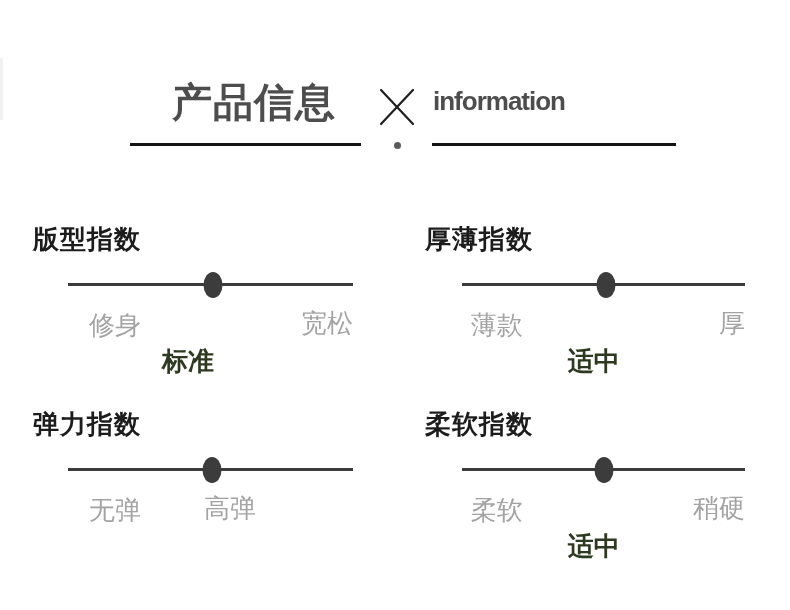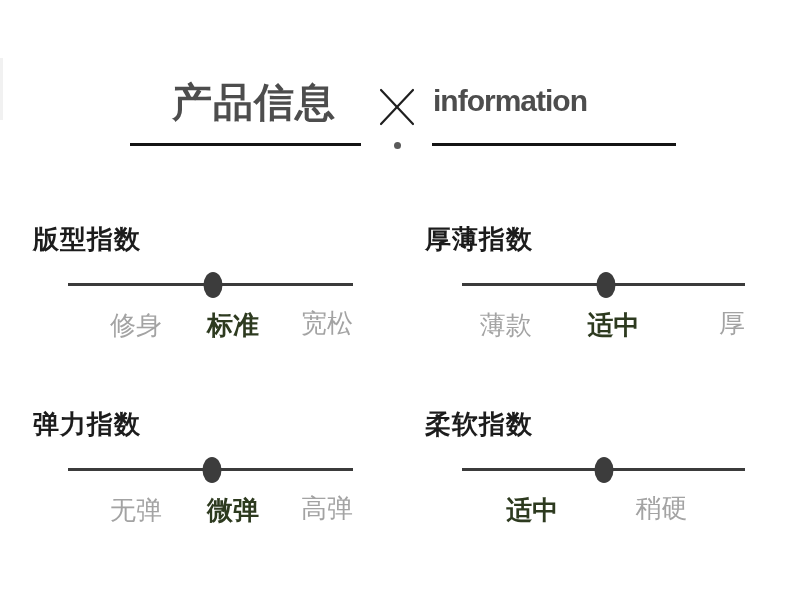--- a/index.html
+++ b/index.html
@@ -14,43 +14,43 @@
   html,body{width:790px;height:610px;background:#ffffff;overflow:hidden;
     font-family:"Liberation Sans","DejaVu Sans",sans-serif;}
   .page{position:relative;width:790px;height:436px;background:#ffffff;}
 
   
   .edge-artifact{position:absolute;left:0;top:58px;width:3px;height:62px;background:#f1f1f1;}
 
   
   .title-cn{position:absolute;left:172px;top:81px;font-size:40px;line-height:42px;
     font-weight:700;color:var(--title-gray,#4d4d4d);letter-spacing:1px;white-space:nowrap;}
-  .title-en{position:absolute;left:433px;top:80px;font-size:30px;line-height:42px;
+  .title-en{position:absolute;left:433px;top:80px;font-size:26px;line-height:42px;
     font-weight:700;color:var(--title-gray,#4d4d4d);letter-spacing:-1px;white-space:nowrap;}
   .cross-icon{position:absolute;left:377px;top:87px;width:40px;height:40px;}
   .sep-dot{position:absolute;left:394px;top:142px;width:7px;height:7px;border-radius:50%;background:#5a5a5a;}
   .underline{position:absolute;top:143px;height:3px;background:var(--underline,#141414);}
   .underline.l{left:130px;width:231px;}
   .underline.r{left:432px;width:244px;}
 
   
   .slider-sec{position:absolute;width:332px;height:132px;}
   .slider-sec h3{font-size:26px;line-height:27px;font-weight:700;color:var(--heading,#1c1c1c);
     letter-spacing:1px;white-space:nowrap;}
   .track{position:absolute;top:57px;height:3px;background:var(--slider,#3b3b3b);}
   .col-l .track{left:35px;width:285px;}
   .col-r .track{left:37px;width:283px;}
   .dot{position:absolute;top:50%;left:51%;width:19px;height:26px;border-radius:50%;
     background:#3c3c3c;transform:translate(-50%,-50%);cursor:pointer;}
   .opts{position:absolute;top:83px;display:flex;}
   .col-l .opts{left:35px;width:285px;}
   .col-r .opts{left:37px;width:283px;gap:36px;}
   .opt{font-size:26px;line-height:32px;color:var(--label-gray,#a3a3a3);white-space:nowrap;}
-  .opt.pl{width:33%;text-align:right;}
-  .opt.pc{width:34%;text-align:right;}
+  .opt.pl{width:33%;text-align:center;}
+  .opt.pc{width:34%;text-align:left;margin-top:36px;}
   .opt.pr{width:33%;text-align:right;font-family:Liberation Mono, monospace;}
   .opt.selected{color:var(--accent-green,#2d3a1f);font-weight:700;}
 
   .sec-1{left:33px;top:226px;}
   .sec-2{left:425px;top:226px;}
   .sec-3{left:33px;top:411px;}
   .sec-4{left:425px;top:411px;}
 </style>
 </head>
 <body>
@@ -93,29 +93,29 @@
     </div>
   </section>
 
   <section class="slider-sec col-l sec-3">
     <h3>弹力指数</h3>
     <div class="track">
       <span class="dot" style="left: 50.5%;"></span>
     </div>
     <div class="opts">
       <span class="opt pl">无弹</span>
-      <span class="opt pc selected">微弹</span>
       <span class="opt pr">高弹</span>
     </div>
   </section>
 
   <section class="slider-sec col-r sec-4">
     <h3>柔软指数</h3>
     <div class="track">
       <span class="dot" style="left: 50.2%;"></span>
     </div>
     <div class="opts">
+      <span class="opt pl">柔软</span>
       <span class="opt pc selected">适中</span>
       <span class="opt pr">稍硬</span>
     </div>
   </section>
 
 </div>
 
 </body></html>

